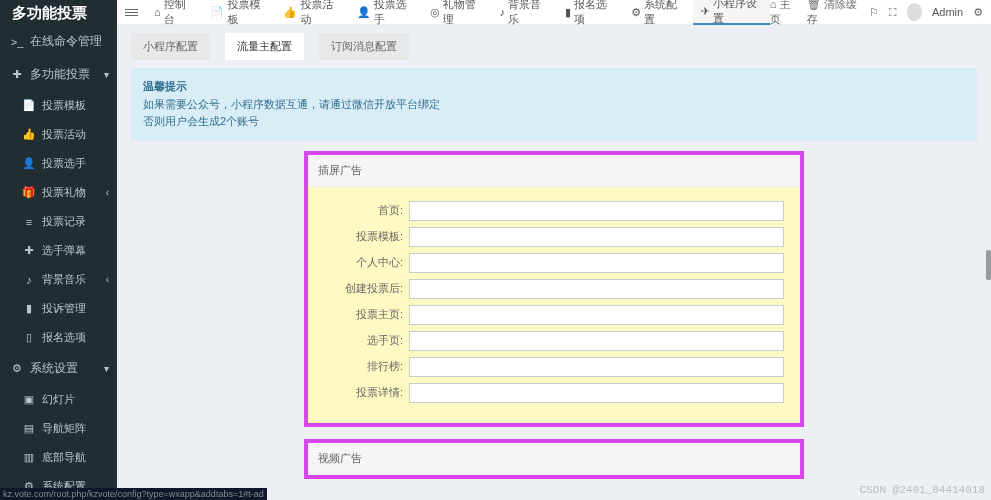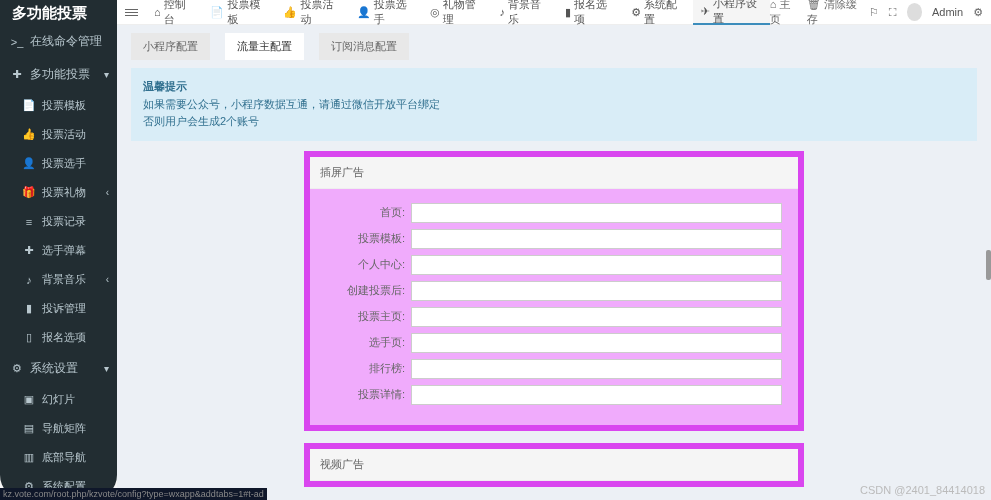--- a/index.html
+++ b/index.html
@@ -1,20 +1,20 @@
 <!DOCTYPE html>
 <html><head>
 <meta charset="utf-8">
 <style>
 * { margin: 0; padding: 0; box-sizing: border-box; }
 body { font-family: "Microsoft YaHei", Arial, sans-serif; font-size: 12px; color: #333; background: #f5f5f5; }
 .app { display: flex; height: 500px; width: 991px; overflow: hidden; position: relative; }
 
 
-.sidebar { width: 117px; background: #222d32; color: #b8c7ce; display: flex; flex-direction: column; border-radius: 25px; }
+.sidebar { width: 117px; background: #222d32; color: #b8c7ce; display: flex; flex-direction: column; }
 .brand { height: 25px; line-height: 25px; font-size: 15px; font-weight: bold; color: #fff; padding-left: 12px; background: #222d32; }
 .side-item { display: flex; align-items: center; padding: 8px 10px; cursor: pointer; font-size: 12px; position: relative; }
 .side-item .ic { width: 14px; margin-right: 6px; display: inline-flex; justify-content: center; font-size: 11px; }
 .side-item .caret { position: absolute; right: 8px; font-size: 10px; }
 .side-sub { padding-left: 6px; }
 .side-sub .side-item { font-size: 11px; padding: 7px 10px 7px 16px; }
 
 
 .main { flex: 1; display: flex; flex-direction: column; background: #ecf0f5; min-width: 0; }
 .topbar { height: 25px; background: #fff; border-bottom: 1px solid #eee; display: flex; align-items: center; padding: 0 8px; font-size: 11px; color: #555; }
@@ -29,29 +29,29 @@
 
 
 .content { flex: 1; overflow-y: auto; padding: 8px 14px; }
 .tabs { display: flex; gap: 15px; margin-bottom: 8px; }
 .tabs .tab { padding: 6px 12px; background: #e8e8e8; color: #666; font-size: 11px; cursor: pointer; }
 .tabs .tab.on { background: #fff; color: #333; }
 
 .alert { background: #d9edf7; color: #31708f; padding: 10px 12px; font-size: 11px; margin-bottom: 10px; line-height: 1.6; }
 .alert .t { font-weight: bold; }
 
-.panel { background: #f0abfc; margin: 0 auto 12px; width: 500px; border: 6px solid #d946ef; }
+.panel { background: #fef9c3; margin: 0 auto 12px; width: 500px; border: 4px solid #d946ef; }
 .panel-h { background: #f5f5f5; padding: 8px 10px; font-size: 11px; color: #666; border-bottom: 1px solid #eee; }
 .panel-b { padding: 14px 16px; }
 .row { display: flex; align-items: center; margin-bottom: 6px; }
 .row label { width: 85px; text-align: right; font-size: 11px; color: #666; padding-right: 6px; }
 .row input { flex: 1; height: 20px; border: 1px solid #ccc; padding: 0 6px; font-size: 11px; }
 
 .status { position: absolute; bottom: 0; left: 0; font-size: 9px; color: #888; background: #0f172a; padding: 1px 3px; }
-.wm { position: absolute; bottom: 4px; right: 6px; font-size: 11px; color: #bbb; font-family: Liberation Sans, sans-serif; }
+.wm { position: absolute; bottom: 4px; right: 6px; font-size: 11px; color: #bbb; font-family: Liberation Mono, monospace; }
 .side-scroll { position: absolute; right: 0; top: 50%; width: 5px; height: 30px; background: #999; border-radius: 2px; }
 </style>
 </head>
 <body>
 
 <div class="app">
   <div class="sidebar">
     <div class="brand">多功能投票</div>
 
     <div class="side-item">

